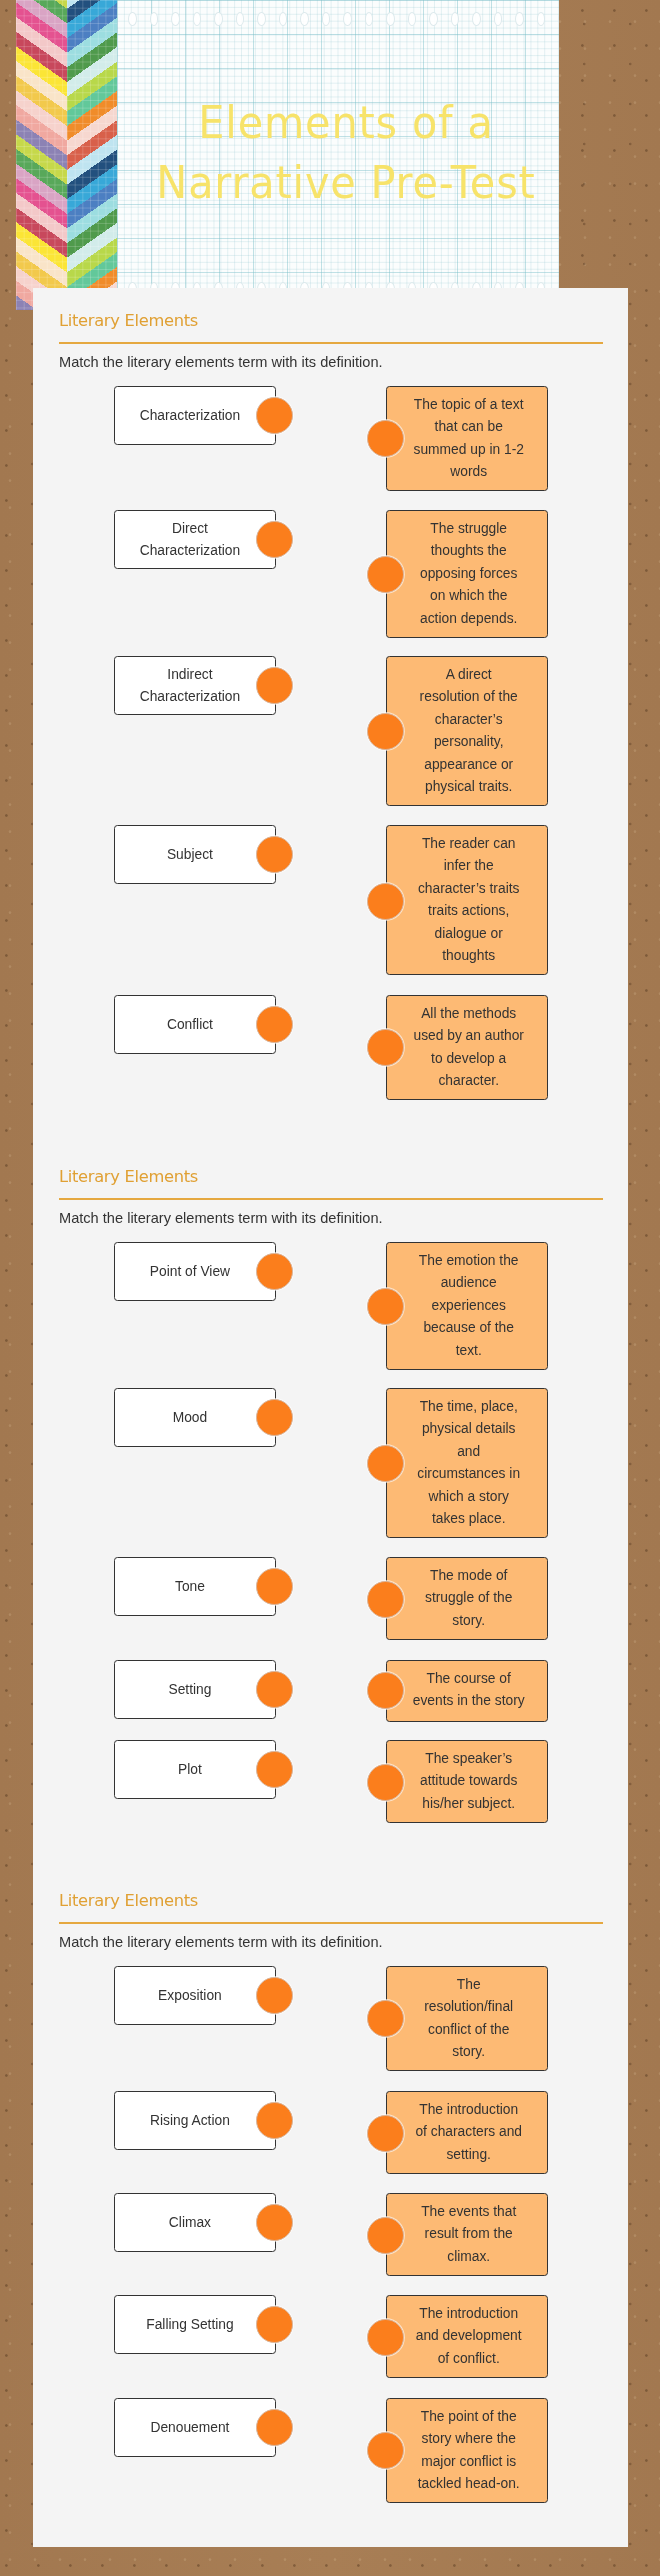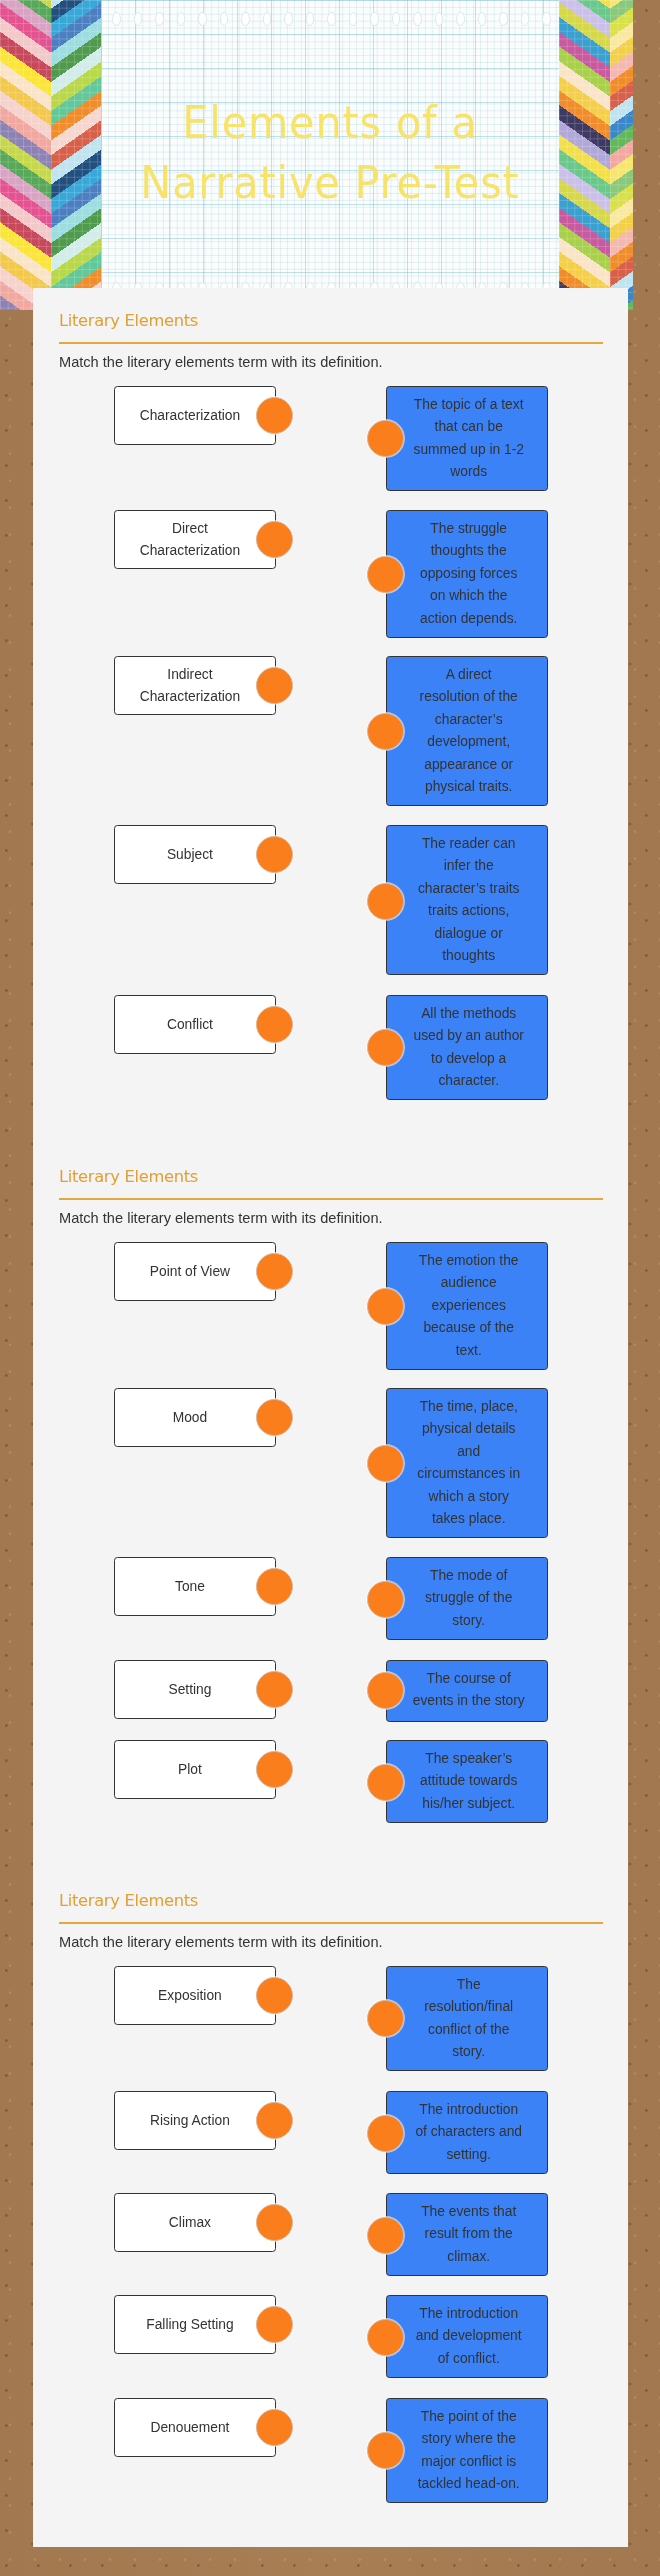--- a/index.html
+++ b/index.html
@@ -13,21 +13,21 @@
     background-image:
       radial-gradient(circle at 20% 30%, rgba(60,35,15,0.35) 0 0.9px, transparent 1.7px),
       radial-gradient(circle at 70% 60%, rgba(60,35,15,0.3) 0 0.9px, transparent 1.7px),
       radial-gradient(circle at 40% 80%, rgba(255,235,200,0.15) 0 0.9px, transparent 1.7px),
       linear-gradient(90deg, #a27850, #a87e55 50%, #a27850);
     background-size: 32px 35px, 46px 40px, 25px 27px, 100% 100%;
   }
 
   
   .banner {
-    position: absolute; left: 0; top: 0; width: 633px; height: 310px;
+    position: absolute; left: 16px; top: 0; width: 543px; height: 310px;
     overflow: hidden;
   }
   .chev {
     position: absolute; top: 0; height: 310px; width: 51px; overflow: hidden;
   }
   .chev::after {
     content: ""; position: absolute; inset: 0;
     background-image:
       linear-gradient(rgba(255,255,255,0.18) 0.9px, transparent 0.9px),
       linear-gradient(90deg, rgba(255,255,255,0.18) 0.9px, transparent 0.9px);
@@ -120,21 +120,21 @@
     display: flex; align-items: center; justify-content: center;
     text-align: center;
     font-family: "Liberation Sans", sans-serif;
     font-size: 13.8px; line-height: 21.5px; color: #333;
     padding: 0 17px 0 6.9px;
     cursor: grab;
   }
   .def {
     position: absolute; left: 353px; top: 0;
     width: 162px;
-    background: #3b82f6;
+    background: #fdba74;
     border: 0.9px solid #333;
     border-radius: 3.4px;
     text-align: center;
     font-family: "Liberation Sans", sans-serif;
     font-size: 13.8px; line-height: 22.4px; color: #333;
     padding: 6.9px 5.2px 6.9px 8.6px;
     cursor: grab;
   }
   .def .ln { display: block; white-space: nowrap; }
   .term .ln { display: block; white-space: nowrap; }
@@ -256,21 +256,21 @@
           <div>
         <span class="ln">Indirect</span>
         <span class="ln">Characterization</span>
       </div>
         </div>
       <div class="dot dot-l" style="top:11.2px;"></div>
       <div class="def">
         <span class="ln">A direct</span>
         <span class="ln">resolution of the</span>
         <span class="ln">character’s</span>
-        <span class="ln">development,</span>
+        <span class="ln">personality,</span>
         <span class="ln">appearance or</span>
         <span class="ln">physical traits.</span>
       </div>
       <div class="dot dot-r" style="top:57px;"></div>
     </div>
 
     <div class="row" style="top:514px;">
       <div class="term">
           <div>
             <span class="ln">Subject</span>

